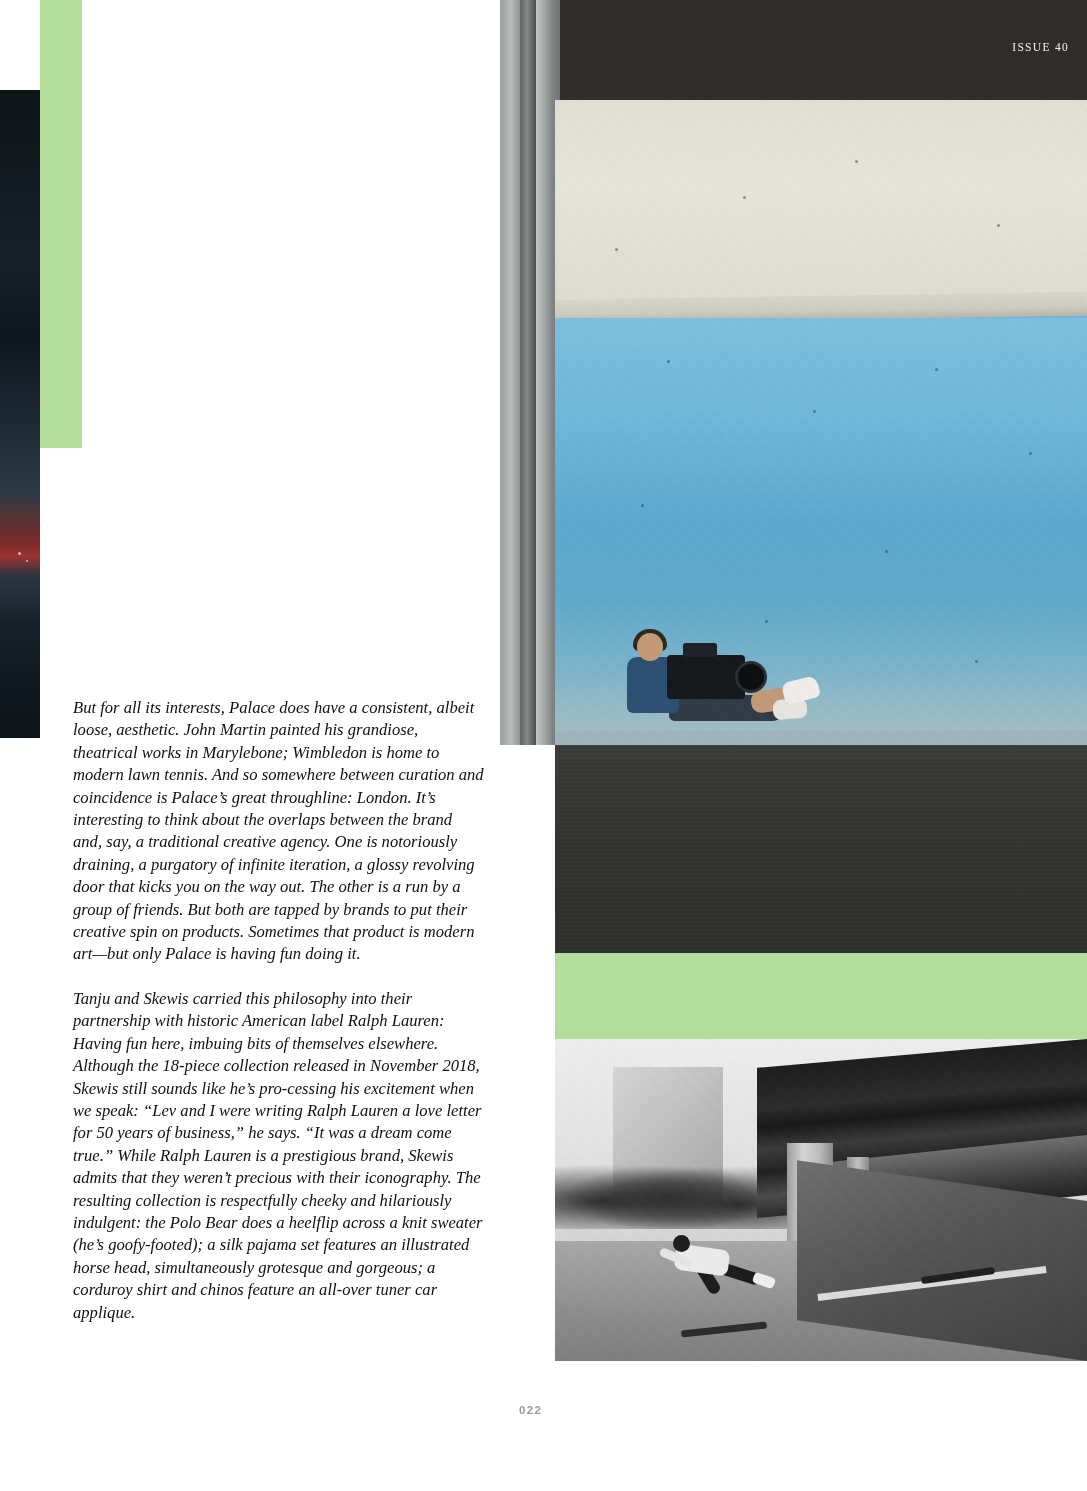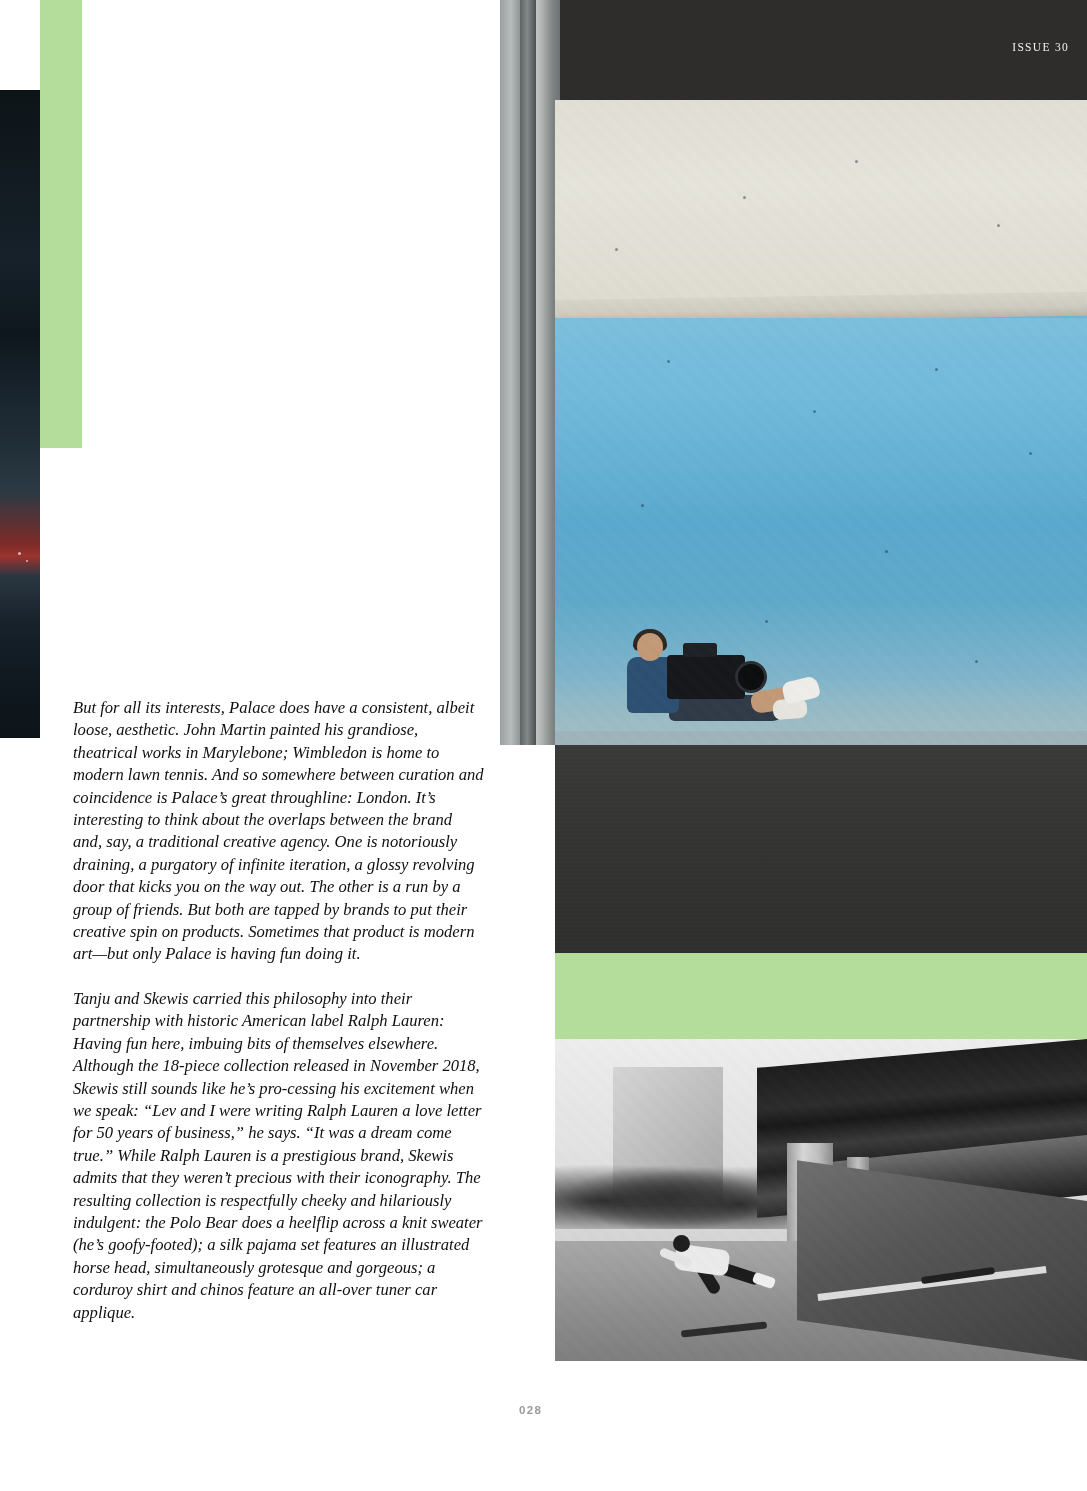--- a/index.html
+++ b/index.html
@@ -365,26 +365,26 @@
   <span class="spark" style="left:18px; top:462px;"></span>
   <span class="spark" style="left:26px; top:470px; width:2px; height:2px;"></span>
 </div>
 <div class="left-green-strip"></div>
 
 <div class="text-column">
   <p class="para">But for all its interests, Palace does have a consistent, albeit loose, aesthetic. John Martin painted his grandiose, theatrical works in Marylebone; Wimbledon is home to modern lawn tennis. And so somewhere between curation and coincidence is Palace’s great throughline: London. It’s interesting to think about the overlaps between the brand and, say, a traditional creative agency. One is notoriously draining, a purgatory of infinite iteration, a glossy revolving door that kicks you on the way out. The other is a run by a group of friends. But both are tapped by brands to put their creative spin on products. Sometimes that product is modern art—but only Palace is having fun doing it.</p>
   <p class="para">Tanju and Skewis carried this philosophy into their partnership with historic American label Ralph Lauren: Having fun here, imbuing bits of themselves elsewhere. Although the 18-piece collection released in November 2018, Skewis still sounds like he’s pro-cessing his excitement when we speak: “Lev and I were writing Ralph Lauren a love letter for 50 years of business,” he says. “It was a dream come true.” While Ralph Lauren is a prestigious brand, Skewis admits that they weren’t precious with their iconography. The resulting collection is respectfully cheeky and hilariously indulgent: the Polo Bear does a heelflip across a knit sweater (he’s goofy-footed); a silk pajama set features an illustrated horse head, simultaneously grotesque and gorgeous; a corduroy shirt and chinos feature an all-over tuner car applique.</p>
 </div>
 
-<div class="folio">028</div>
+<div class="folio">022</div>
 
 <div class="right-col">
 
   <div class="rc-dark-top"></div>
-  <div class="issue-label">ISSUE 30</div>
+  <div class="issue-label">ISSUE 40</div>
 
   <div class="rc-gutter">
     <div class="rc-gutter-inner"></div>
   </div>
 
   <div class="photo-blue">
     <div class="pb-ceiling"></div>
     <div class="pb-ledge"></div>
     <div class="pb-wall"></div>
     <div class="pb-floorline"></div>

